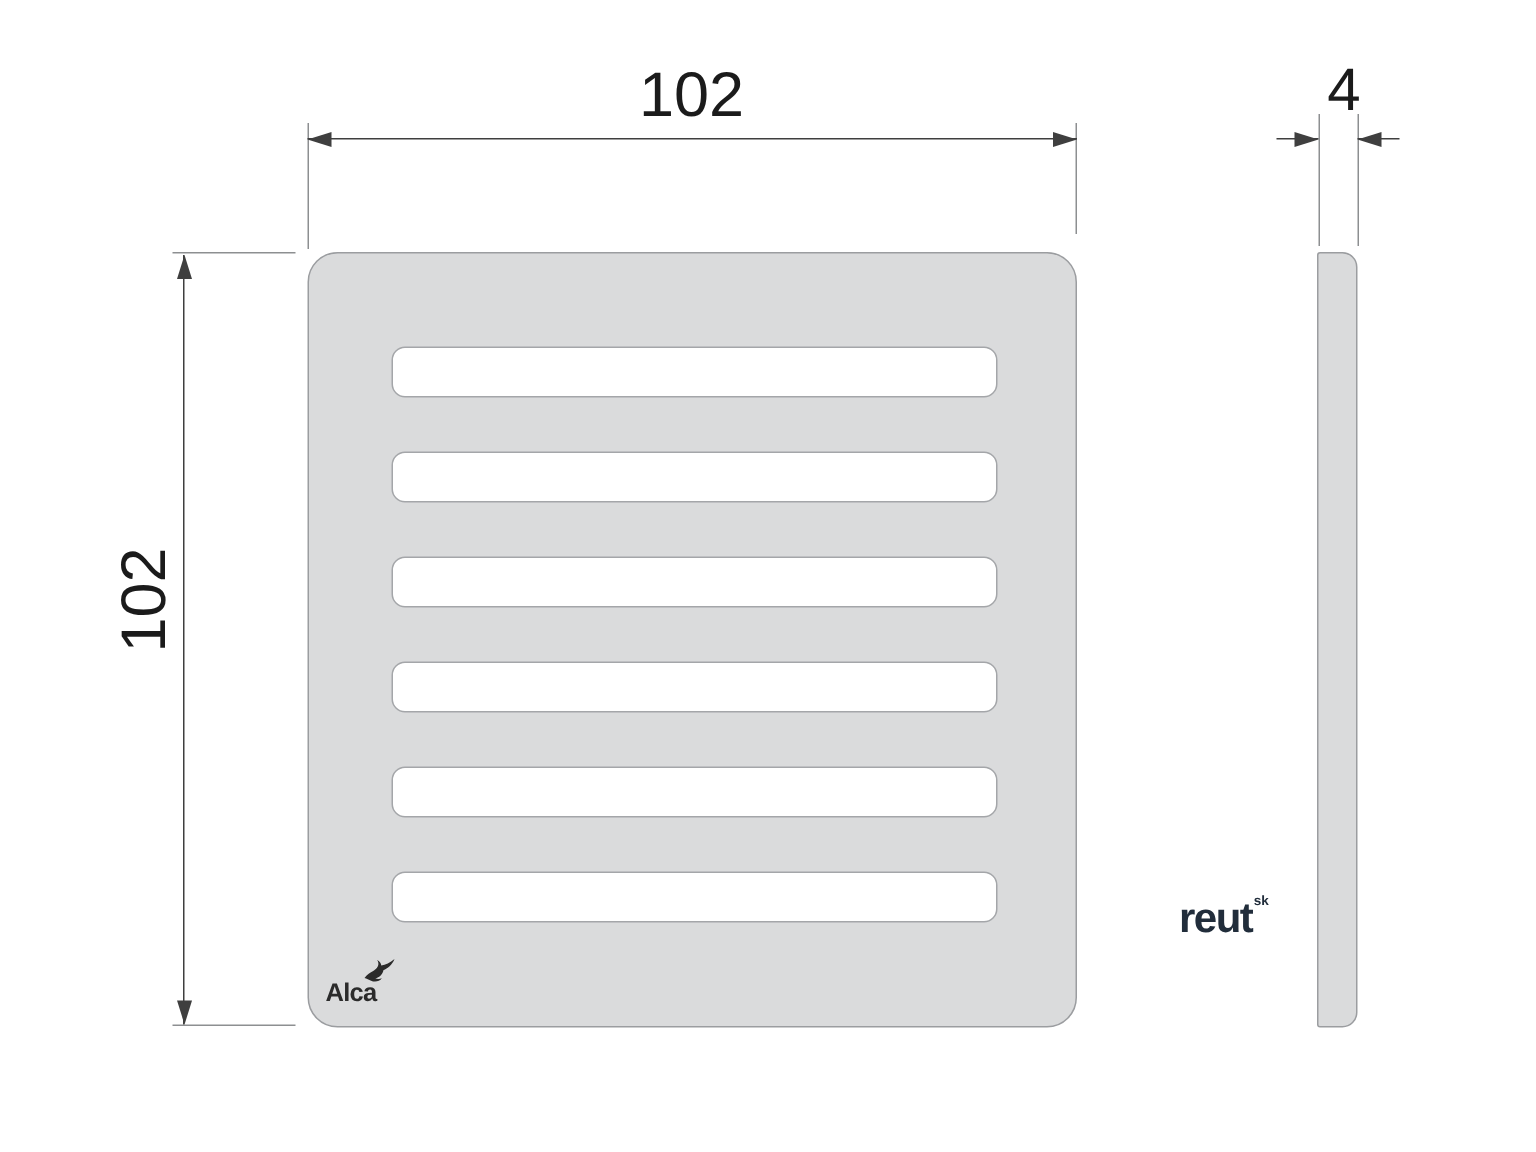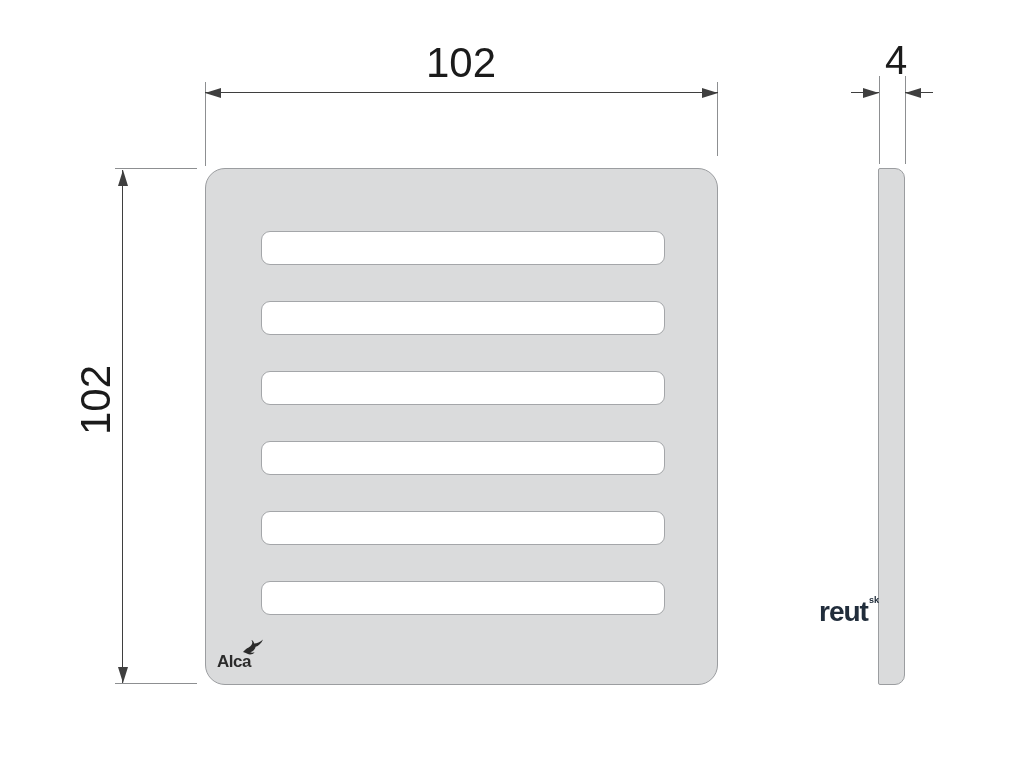--- a/index.html
+++ b/index.html
@@ -44,21 +44,21 @@
   .arr.pr{border-left:16px solid var(--dim-line,#222);border-top:5px solid transparent;border-bottom:5px solid transparent;}
   .arr.pu{border-bottom:16px solid var(--dim-line,#222);border-left:5px solid transparent;border-right:5px solid transparent;}
   .arr.pd{border-top:16px solid var(--dim-line,#222);border-left:5px solid transparent;border-right:5px solid transparent;}
   .dim-label{
     position:absolute;color:var(--label-text,#1b1b1b);
     font-size:42px;text-align:center;line-height:1;white-space:nowrap;
   }
   .dim-label.vert{transform:rotate(-90deg);transform-origin:center center;}
   
   .reut{
-    position:absolute;left:819px;top:596px;color:var(--watermark-text,#212d3b);
+    position:absolute;left:786px;top:596px;color:var(--watermark-text,#212d3b);
     font-size:28px;font-weight:bold;letter-spacing:-1px;line-height:1;text-align:center;
   }
   .reut sup{font-size:9px;font-weight:bold;letter-spacing:0;vertical-align:18px;margin-left:1px;}
 </style>
 </head>
 <body>
 
 <div class="canvas">
 
   <div class="grate">

